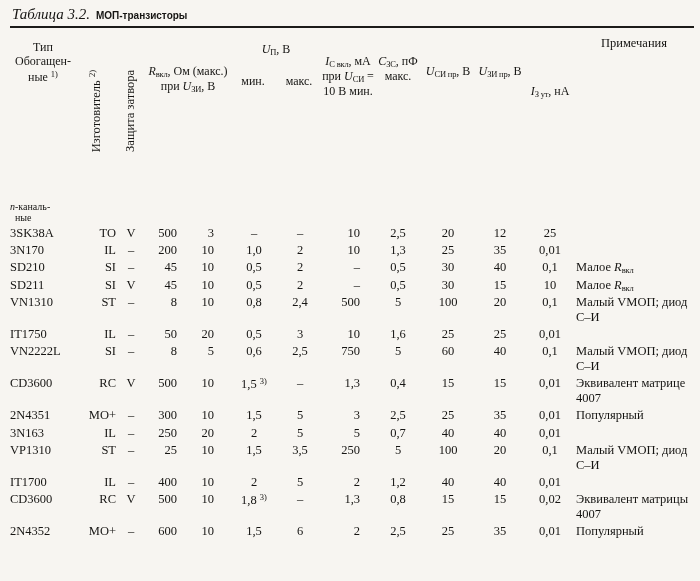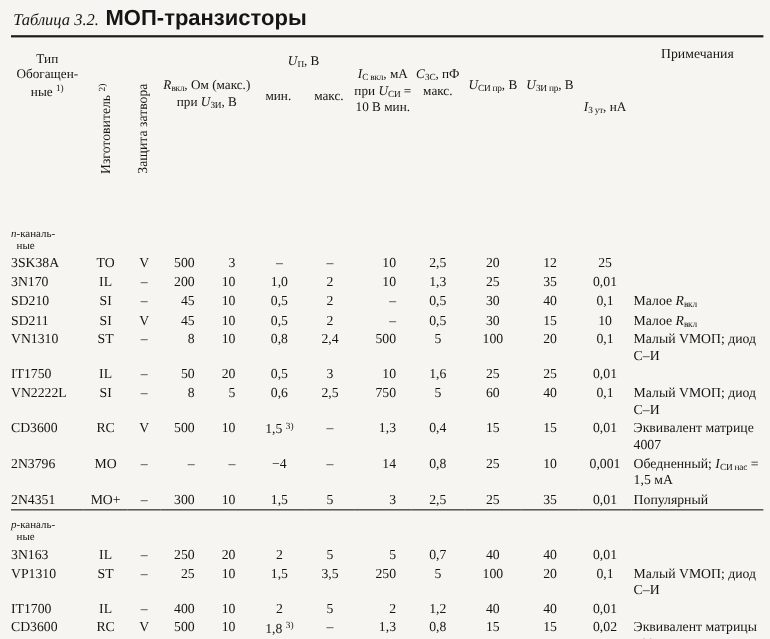--- a/index.html
+++ b/index.html
@@ -8,21 +8,21 @@
     background: #f7f5f1;
     font-family: "Liberation Serif", "DejaVu Serif", serif;
     color: #161513;
     -webkit-font-smoothing: antialiased;
   }
   .page { padding: 4px 6px 0 10px; }
 
   
   .title-row { padding: 2px 0 3px 2px; font-size: 15px; white-space: nowrap; }
   .title-caption { font-style: italic; margin-top: 24px; }
-  .title-text { font-family: "Liberation Sans", sans-serif; font-weight: bold; font-size: 20px; margin-left: 6px; }
+  .title-text { font-family: "Liberation Sans", sans-serif; font-weight: bold; font-size: 10px; margin-left: 6px; }
 
   .rule { border: 0; background: #1c1b19; height: 2px; margin: 0; }
   .rule-thin { height: 1.5px; }
 
   
   table { border-collapse: collapse; table-layout: fixed; width: 684px; margin-top: 0; }
   th, td { padding: 0; font-weight: normal; }
 
   thead th {
     height: 112px; vertical-align: top; text-align: center;
@@ -48,21 +48,21 @@
   th.h-notes { padding-top: 8px; text-align: center; font-size: 12.5px; }
 
   sub { font-size: 8.5px; vertical-align: -2px; letter-spacing: -0.2px; }
   sup { font-size: 8.5px; vertical-align: 4px; }
 
   tbody td {
     font-size: 12.5px; line-height: 1.18;
     vertical-align: top; padding-top: 1px; padding-bottom: 1.5px;
   }
   td.c0 { text-align: left; }
-  td.c1 { text-align: center; }
+  td.c1 { text-align: right; }
   td.c2 { text-align: center; }
   td.c3 { text-align: right; padding-right: 13px; }
   td.c4 { text-align: right; padding-right: 16px; }
   td.c5, td.c6 { text-align: center; }
   td.c7 { text-align: right; padding-right: 14px; }
   td.c8, td.c9, td.c10, td.c11 { text-align: center; }
   td.c12 { text-align: left; padding-left: 2px; }
 
   tr.section-row td {
     font-size: 10px; padding-top: 5px; padding-bottom: 1px; line-height: 1.15;
@@ -235,51 +235,33 @@
           <td class="c5">1,5 <sup>3)</sup></td>
           <td class="c6">–</td>
           <td class="c7">1,3</td>
           <td class="c8">0,4</td>
           <td class="c9">15</td>
           <td class="c10">15</td>
           <td class="c11">0,01</td>
           <td class="c12">Эквивалент мат­рице 4007</td>
         </tr>
         <tr>
-          <td class="c0">2N3796</td>
-          <td class="c1">MO</td>
-          <td class="c2">–</td>
-          <td class="c3">–</td>
-          <td class="c4">–</td>
-          <td class="c5">−4</td>
-          <td class="c6">–</td>
-          <td class="c7">14</td>
-          <td class="c8">0,8</td>
-          <td class="c9">25</td>
-          <td class="c10">10</td>
-          <td class="c11">0,001</td>
-          <td class="c12">Обедненный; <i>I</i><sub>СИ нас</sub> = 1,5 мА</td>
-        </tr>
-        <tr>
           <td class="c0">2N4351</td>
           <td class="c1">MO+</td>
           <td class="c2">–</td>
           <td class="c3">300</td>
           <td class="c4">10</td>
           <td class="c5">1,5</td>
           <td class="c6">5</td>
           <td class="c7">3</td>
           <td class="c8">2,5</td>
           <td class="c9">25</td>
           <td class="c10">35</td>
           <td class="c11">0,01</td>
           <td class="c12">Популярный</td>
-        </tr>
-        <tr class="section-row section-divider">
-          <td colspan="13" class="c0"><i>p</i>-каналь-<br>&nbsp;&nbsp;ные</td>
         </tr>
         <tr>
           <td class="c0">3N163</td>
           <td class="c1">IL</td>
           <td class="c2">–</td>
           <td class="c3">250</td>
           <td class="c4">20</td>
           <td class="c5">2</td>
           <td class="c6">5</td>
           <td class="c7">5</td>

